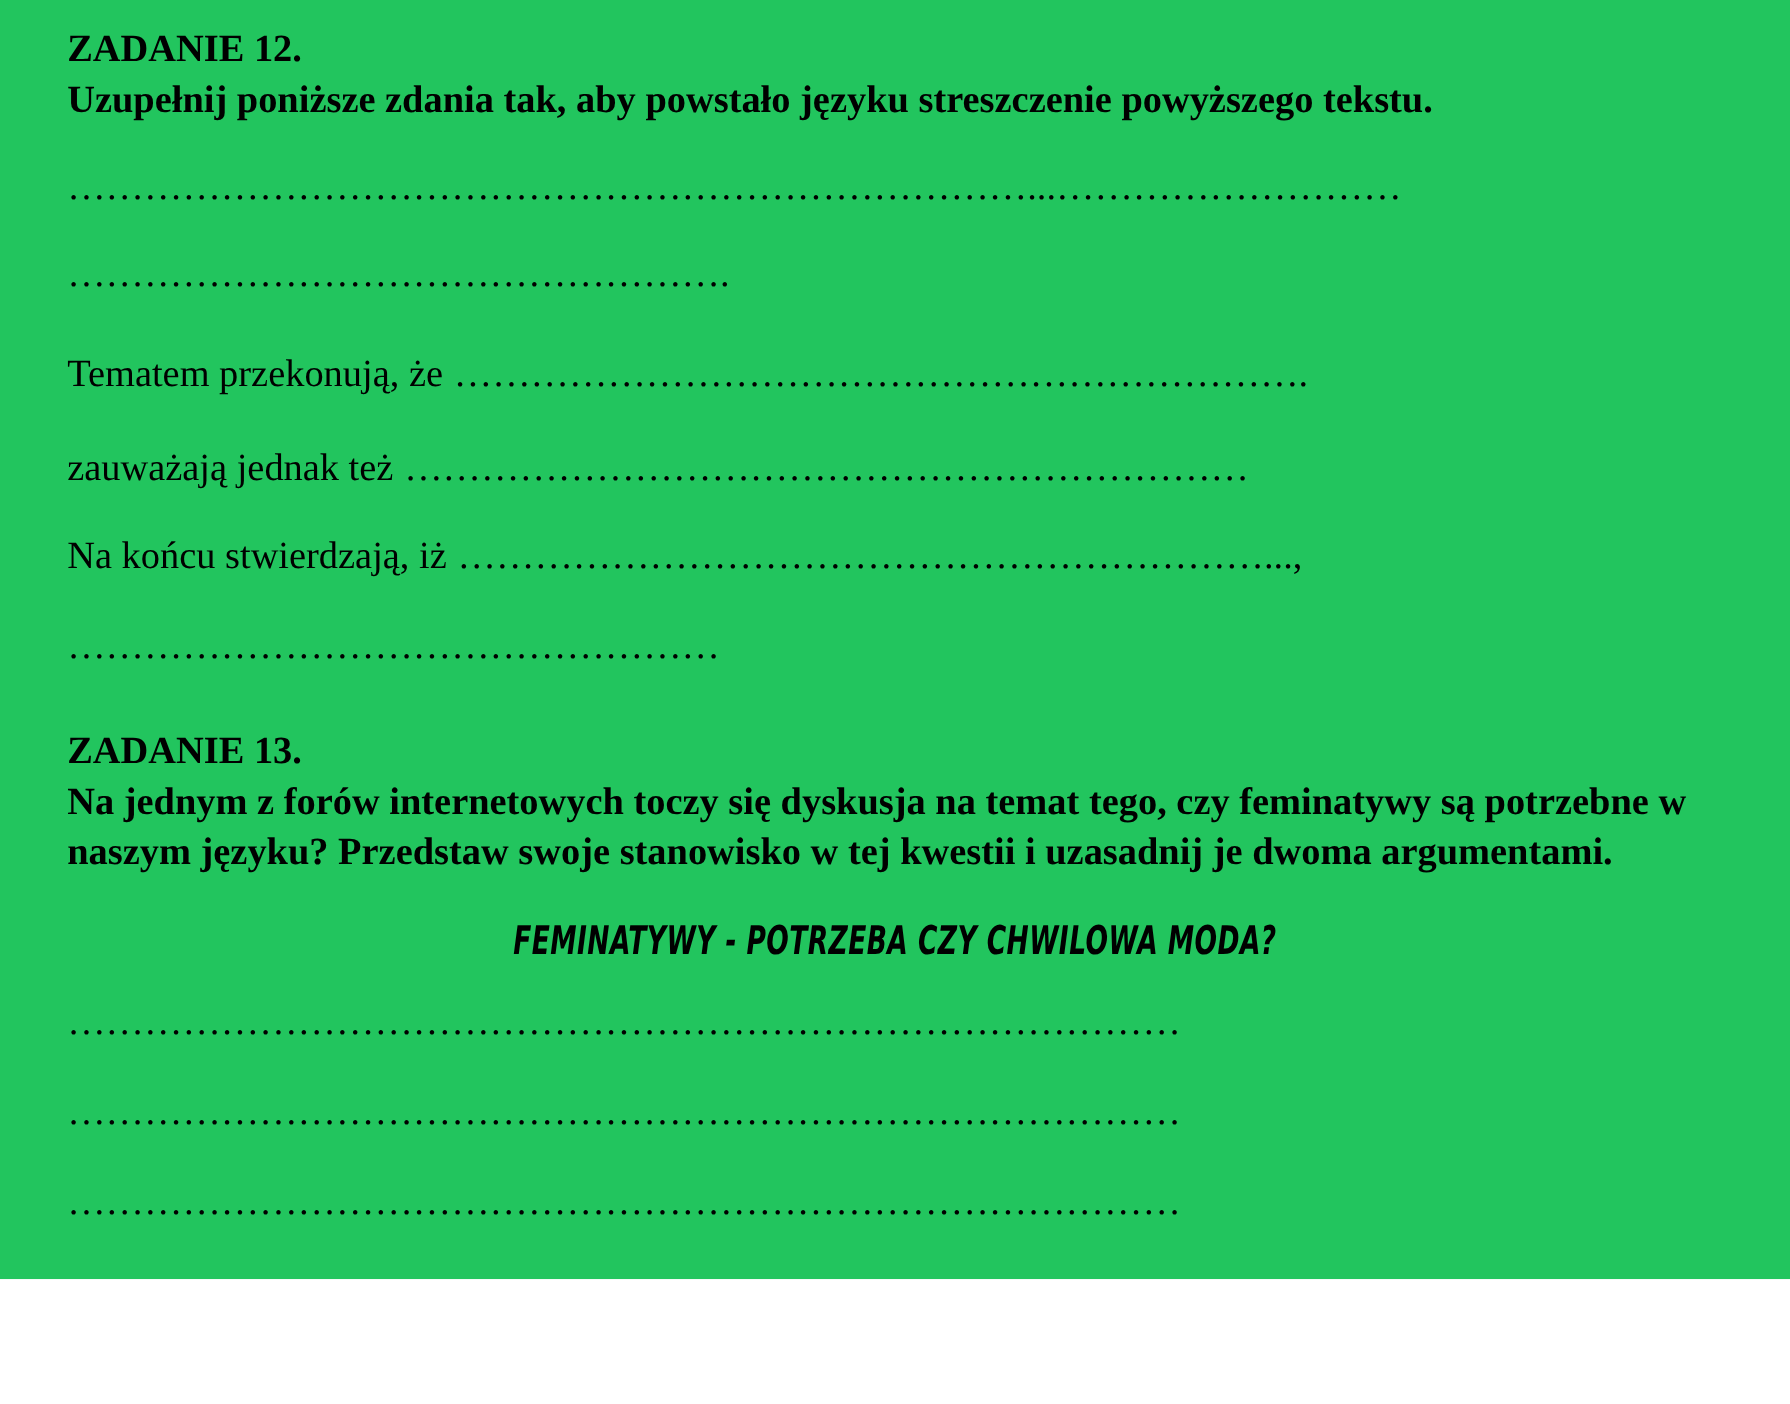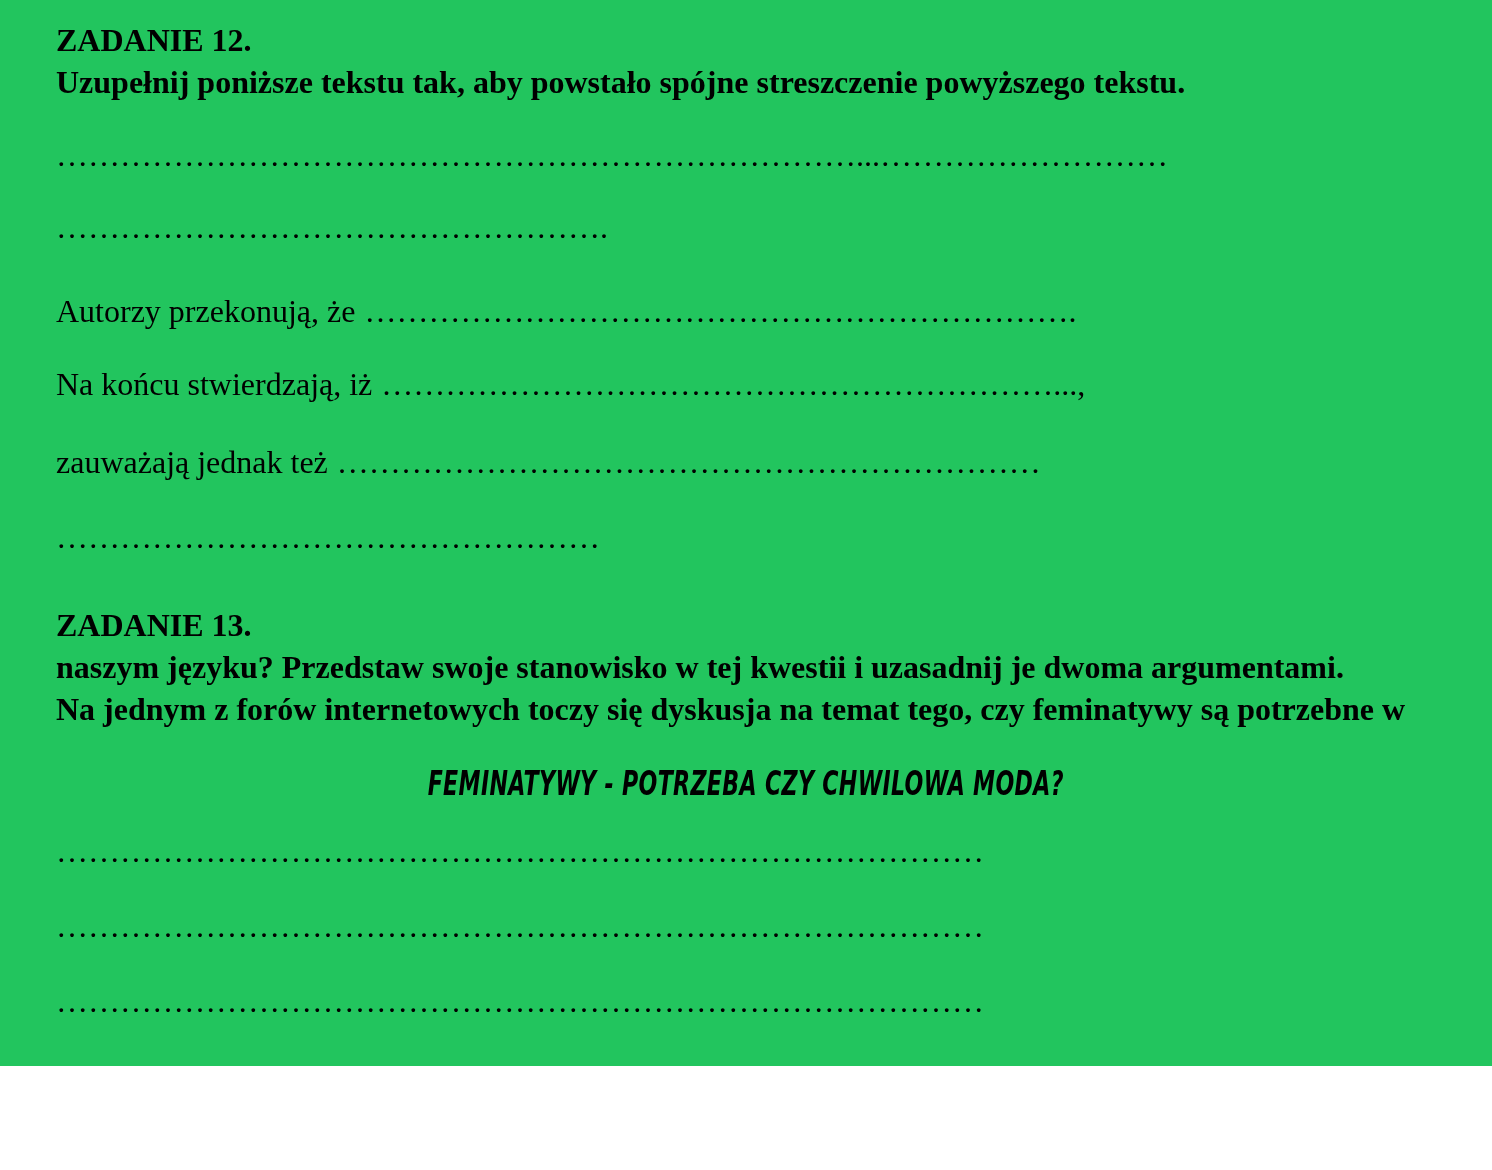--- a/index.html
+++ b/index.html
@@ -44,39 +44,39 @@
   }
 </style>
 </head>
 <body>
 
 <div class="page">
   <div class="content">
 
     <section>
       <div class="line bold">ZADANIE 12.</div>
-      <div class="line bold">Uzupełnij poniższe tekstu tak, aby powstało spójne streszczenie powyższego tekstu.</div>
+      <div class="line bold">Uzupełnij poniższe zdania tak, aby powstało języku streszczenie powyższego tekstu.</div>
 
 
       <div class="line dots mt31">…………………………………………………………………...………………………</div>
       <div class="line dots mt30">…………………………………………….</div>
 
-      <div class="line mt42"><span class="starter-label">Autorzy przekonują, że</span><span class="dots">………………………………………………………….</span></div>
+      <div class="line mt42"><span class="starter-label">Tematem przekonują, że</span><span class="dots">………………………………………………………….</span></div>
+
+      <div class="line mt36"><span class="starter-label">zauważają jednak też</span><span class="dots">…………………………………………………………</span></div>
 
       <div class="line mt31"><span class="starter-label">Na końcu stwierdzają, iż</span><span class="dots">………………………………………………………...,</span></div>
-
-      <div class="line mt36"><span class="starter-label">zauważają jednak też</span><span class="dots">…………………………………………………………</span></div>
 
       <div class="line dots mt33">……………………………………………</div>
     </section>
 
     <section class="mt66">
       <div class="line bold">ZADANIE 13.</div>
+      <div class="line bold">Na jednym z forów internetowych toczy się dyskusja na temat tego, czy feminatywy są potrzebne w</div>
       <div class="line bold">naszym języku? Przedstaw swoje stanowisko w tej kwestii i uzasadnij je dwoma argumentami.</div>
-      <div class="line bold">Na jednym z forów internetowych toczy się dyskusja na temat tego, czy feminatywy są potrzebne w</div>
 
       <div class="center mt33">
         <span class="topic">FEMINATYWY - POTRZEBA CZY CHWILOWA MODA?</span>
       </div>
 
       <div class="line dots mt25">……………………………………………………………………………</div>
       <div class="line dots mt33">……………………………………………………………………………</div>
       <div class="line dots mt33">……………………………………………………………………………</div>
     </section>
 

